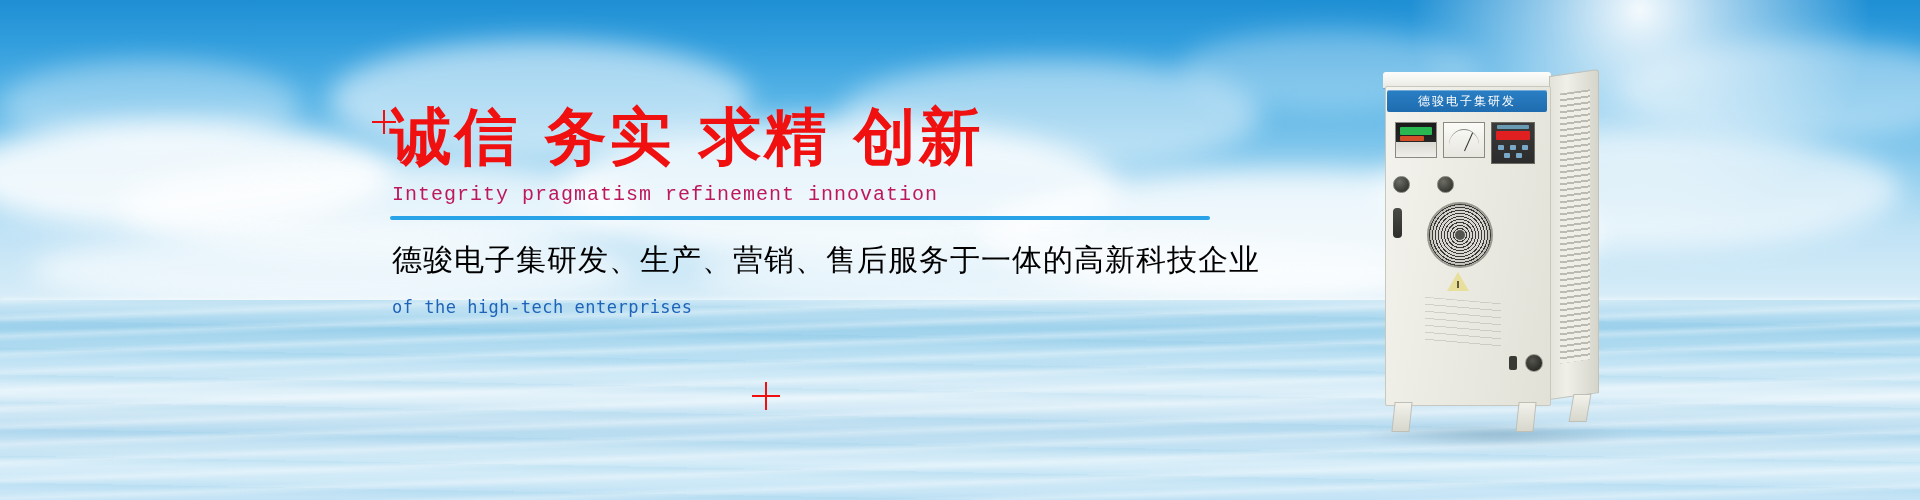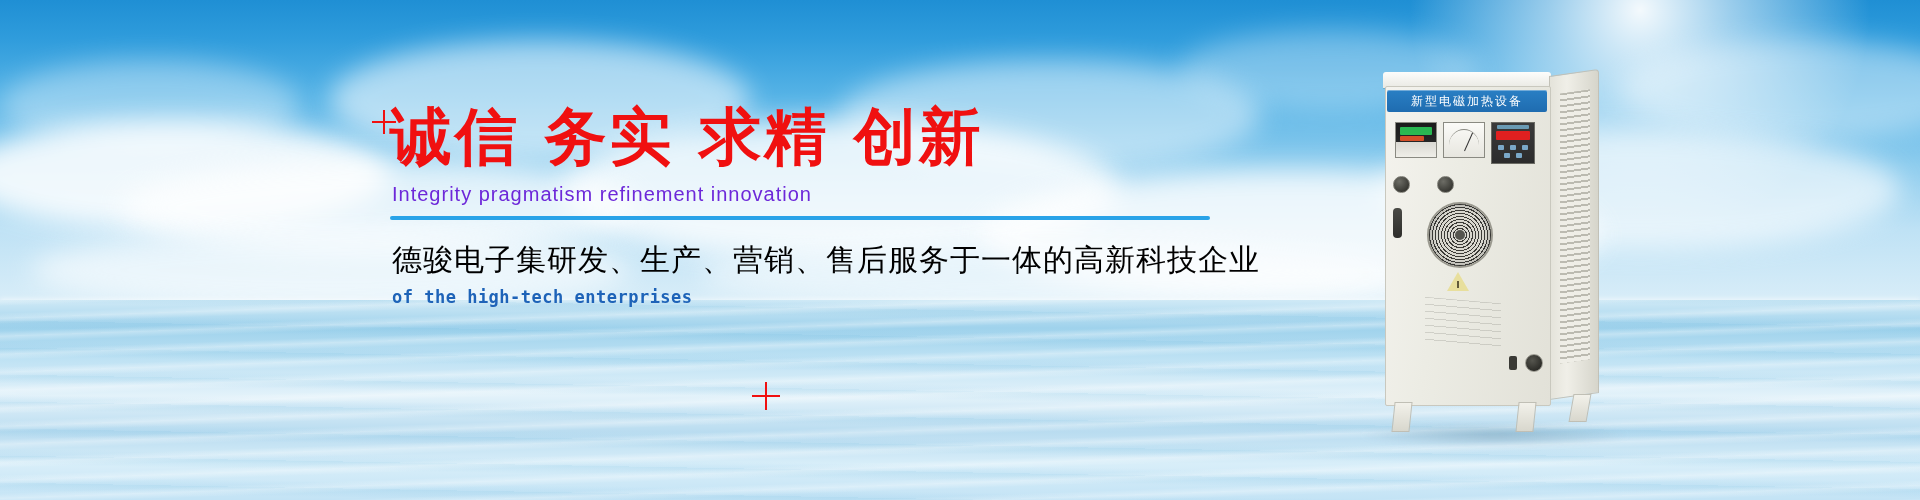--- a/index.html
+++ b/index.html
@@ -60,25 +60,25 @@
     color:#f01010;
     font-size:62px;
     font-weight:bold;
     letter-spacing:3px;
     line-height:1.05;
     white-space:nowrap;
     font-family:"DejaVu Sans", sans-serif;
   }
   .headline-sub{
     margin:14px 0 0 2px;
-    color:#6d28d9;
+    color:#be185d;
     font-size:20px;
     letter-spacing:1px;
     white-space:nowrap;
-    font-family:Liberation Sans, sans-serif;
+    font-family:Liberation Mono, monospace;
   }
   .divider{
     margin:10px 0 0 0;
     width:820px;height:4px;
     background:#29a3e8;
     border-radius:2px;
   }
   .cn-line{
     margin:20px 0 0 2px;
     color:#000000;
@@ -275,32 +275,32 @@
   <div class="plus plus-2">
     <i class="h"></i>
       <i class="v"></i>
   </div>
 
   <div class="textblock">
     <h1 class="headline">诚信 务实 求精 创新</h1>
     <p class="headline-sub">Integrity  pragmatism  refinement  innovation</p>
     <div class="divider"></div>
     <p class="cn-line">德骏电子集研发、生产、营销、售后服务于一体的高新科技企业</p>
-    <p class="en-line" style="margin-top:2px;font-weight:bold;">of the high-tech enterprises</p>
+    <p class="en-line" style="margin-top:12px;">of the high-tech enterprises</p>
   </div>
 
   <div class="m-shadow"></div>
   <div class="machine">
     <div class="m-topcap"></div>
     <div class="m-side">
       <div class="m-vents"></div>
     </div>
     <div class="m-front"></div>
 
-    <div class="m-label">新型电磁加热设备</div>
+    <div class="m-label">德骏电子集研发</div>
 
     <div class="m-panel">
       <div class="inst inst-digital">
         <span class="seg"></span>
           <span class="seg2"></span>
       </div>
       <div class="inst inst-meter">
         <span class="arc"></span>
           <span class="needle"></span>
       </div>

